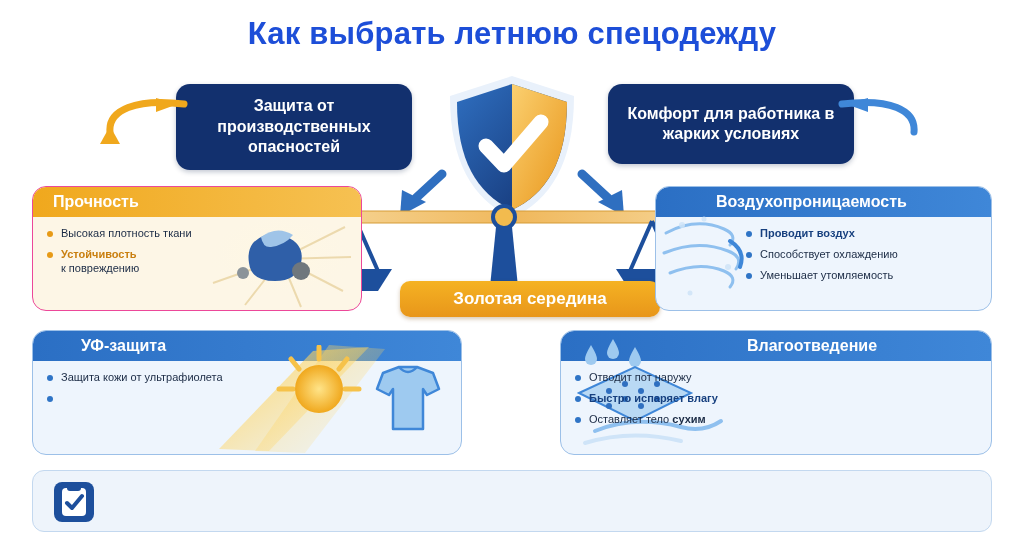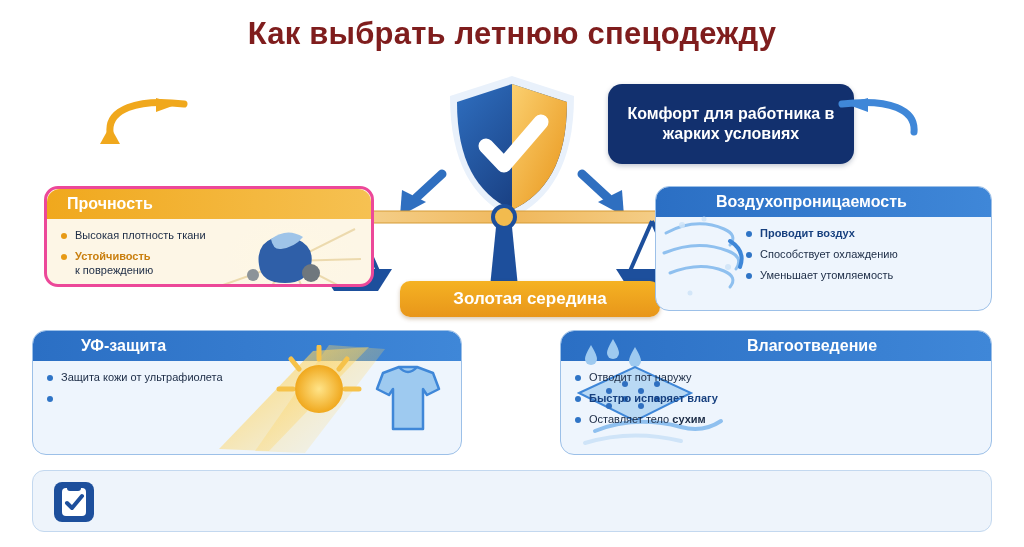--- a/index.html
+++ b/index.html
@@ -8,21 +8,21 @@
     background:#ffffff;
     font-family:"Liberation Sans", sans-serif;
     position:relative;
   }
   .canvas{position:absolute;inset:0;}
 
   
   .title{
     position:absolute;left:0;right:0;top:16px;
     text-align:center;
-    font-size:31px;font-weight:bold;color:#7f1d1d;
+    font-size:31px;font-weight:bold;color:#1d4ed8;
     letter-spacing:.2px;
   }
 
   
   .pill{
     position:absolute;
     background:#12306e;color:#ffffff;
     border-radius:14px;
     text-align:center;
     font-size:16px;font-weight:bold;line-height:1.28;
@@ -75,22 +75,22 @@
     position:relative;padding-left:14px;margin-bottom:7px;
     font-size:11px;color:#1a2a44;line-height:1.28;
   }
   ul.bullets li .dot{
     position:absolute;left:0;top:5px;width:6px;height:6px;border-radius:50%;
   }
   .b-strong{font-weight:bold;}
 
   
   #card-durability{
-    left:32px;top:186px;width:330px;height:101px;
-    background:#fdf6e6;border:3px solid #ec4899;margin-left:12px;
+    left:32px;top:186px;width:330px;height:125px;
+    background:#fdf6e6;border:1px solid #ec4899;
   }
   #card-durability .card-head{
     background:linear-gradient(90deg,#f0a81d,#f6c152);
     padding-left:20px;border-radius:13px 13px 0 0;
   }
   #card-durability ul.bullets li .dot{background:#e79a16;}
 
   
   #card-breath{
     left:655px;top:186px;width:337px;height:125px;
@@ -146,20 +146,23 @@
   
   .art{position:absolute;}
 </style>
 </head>
 <body>
 
 <div class="canvas">
 
   <div class="title">Как выбрать летнюю спецодежду</div>
 
+  <div class="pill" id="pill-left">
+    <span>Защита от производственных опасностей</span>
+  </div>
 
   <div class="pill" id="pill-right">
     <span>Комфорт для работника в жарких условиях</span>
   </div>
 
   <div class="arrow" style="left:96px;top:96px;width:92px;height:56px;">
     <svg width="92" height="56" viewBox="0 0 92 56">
       <path d="M88 8 C 40 2, 12 14, 14 36" stroke="#f0a81d" stroke-width="7" fill="none" stroke-linecap="round"></path>
       <polygon points="14,48 4,30 24,30" fill="#f0a81d" transform="rotate(180 14 39)"></polygon>
       <polygon points="60,2 82,8 60,16" fill="#f0a81d"></polygon>

